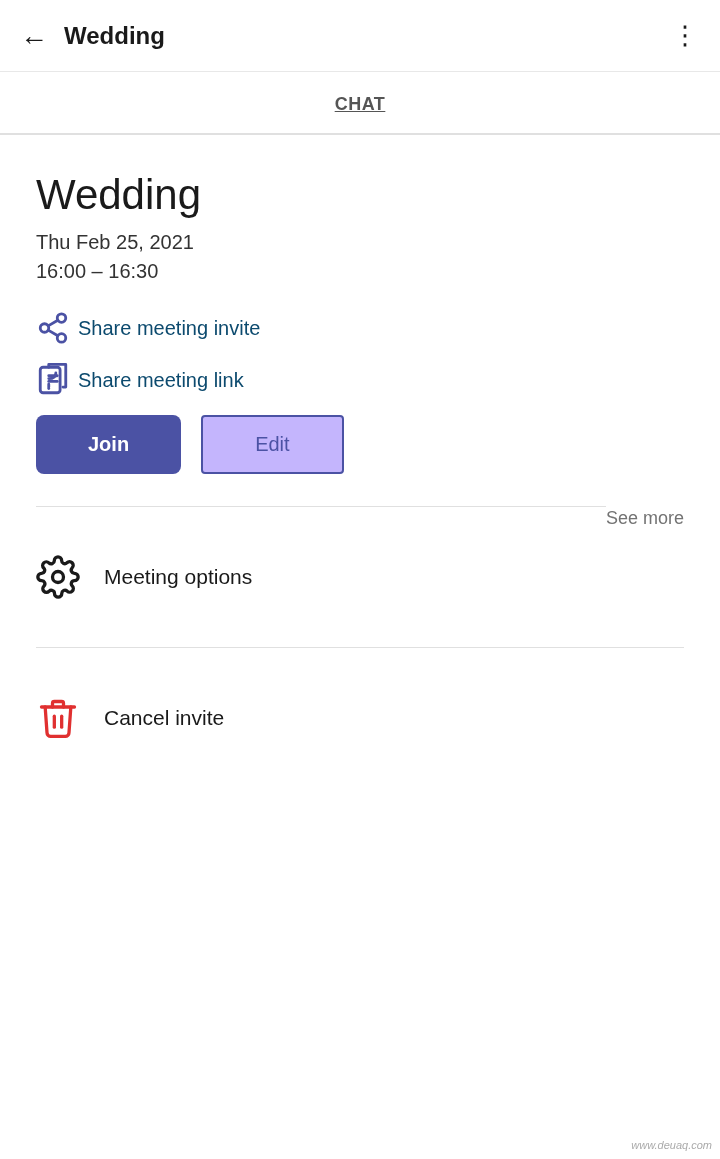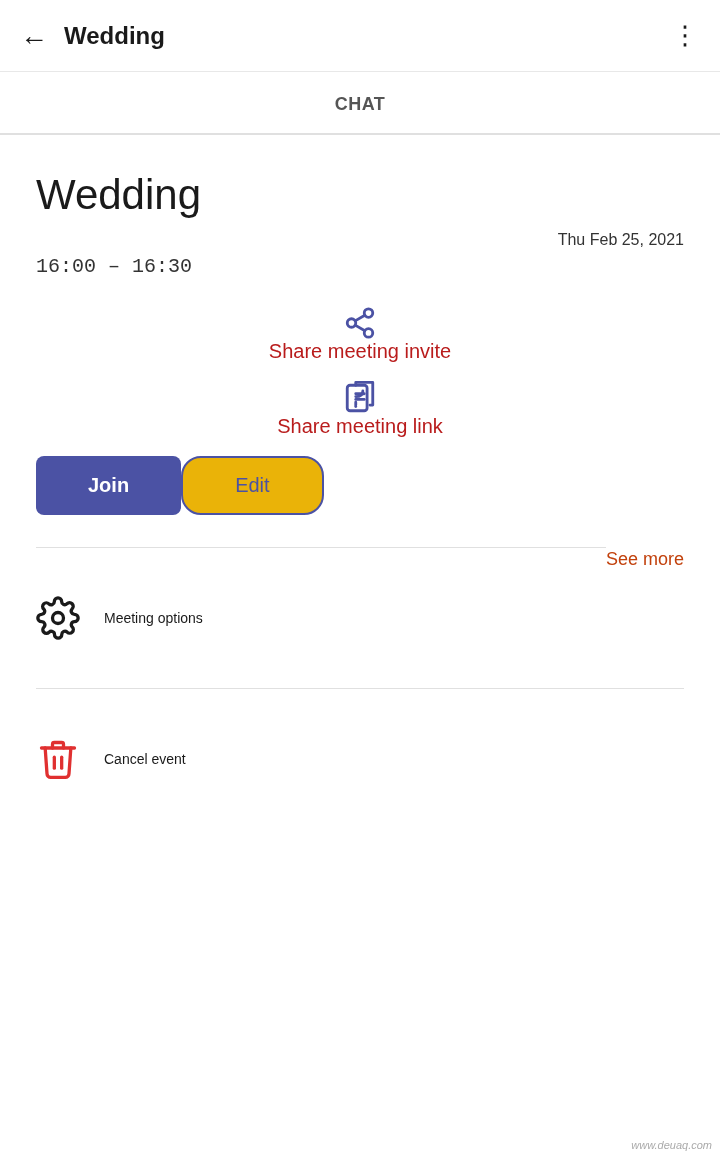--- a/index.html
+++ b/index.html
@@ -54,20 +54,21 @@
     }
     .tab {
       flex: 1;
       text-align: center;
       padding: 22px 0 18px;
       font-size: 18px;
       font-weight: 600;
       cursor: pointer;
       position: relative;
       letter-spacing: 0.5px;
+      text-decoration: underline;
     }
     .tab-chat {
       color: #555;
     }
     .tab-details {
       color: #4b52a4;
       border: 3px solid #e02020;
     }
     .tab-details::after {
       content: '';
@@ -84,105 +85,103 @@
       padding: 36px 36px 36px 36px;
     }
 
     .event-title {
       font-size: 42px;
       font-weight: 400;
       color: #1a1a1a;
       margin-bottom: 12px;
     }
     .event-date {
-      font-size: 16px;
+      font-size: 20px;
       color: #333;
       margin-bottom: 6px;
-      text-align: right;
     }
     .event-time {
       font-size: 20px;
       color: #333;
       margin-bottom: 28px;
-      font-family: Liberation Mono, monospace;
     }
 
     
     .action-link {
       display: flex;
       align-items: center;
-      gap: 0;
-      color: #b91c1c;
+      gap: 8px;
+      color: #0c4a6e;
       font-size: 20px;
       margin-bottom: 18px;
       cursor: pointer;
       text-decoration: none;
-      flex-direction: column;
     }
     .action-link .link-icon {
       width: 34px;
       height: 34px;
       flex-shrink: 0;
     }
 
     
     .buttons-row {
       display: flex;
+      gap: 20px;
       margin-top: 8px;
       margin-bottom: 32px;
     }
     .btn-join {
       background: #4b52a4;
       color: #fff;
       border: none;
       border-radius: 8px;
       padding: 16px 52px;
       font-size: 20px;
       font-weight: 600;
       cursor: pointer;
     }
     .btn-edit {
-      background: #eab308;
+      background: #c4b5fd;
       color: #4b52a4;
       border: 2px solid #4b52a4;
-      border-radius: 20px;
+      border-radius: 4px;
       padding: 16px 52px;
       font-size: 20px;
       font-weight: 500;
       cursor: pointer;
     }
 
     
     .description {
       font-size: 18px;
       color: #333;
       line-height: 1.5;
       margin-bottom: 8px;
     }
     .see-more {
-      color: #c2410c;
+      color: #737373;
       font-size: 18px;
       cursor: pointer;
       float: right;
       margin-top: 2px;
     }
 
     .divider {
       border: none;
       border-top: 1px solid #e0e0e0;
       margin: 28px 0;
     }
 
     
     .option-item {
       display: flex;
       align-items: center;
       gap: 24px;
       padding: 20px 0;
-      font-size: 14px;
+      font-size: 21px;
       color: #1a1a1a;
       cursor: pointer;
     }
     .option-icon {
       width: 44px;
       height: 44px;
       flex-shrink: 0;
     }
 
     .watermark {
@@ -260,18 +259,18 @@
   <hr class="divider">
 
   <div class="option-item">
     <svg class="option-icon" viewBox="0 0 24 24" fill="none" stroke="#e03030" stroke-width="1.8" stroke-linecap="round" stroke-linejoin="round">
       <polyline points="3 6 5 6 21 6"></polyline>
       <path d="M19 6l-1 14a2 2 0 0 1-2 2H8a2 2 0 0 1-2-2L5 6"></path>
       <path d="M10 11v6"></path>
       <path d="M14 11v6"></path>
       <path d="M9 6V4a1 1 0 0 1 1-1h4a1 1 0 0 1 1 1v2"></path>
     </svg>
-    <span>Cancel event</span>
+    <span>Cancel invite</span>
   </div>
 
 </div>
 
 <div class="watermark">www.deuaq.com</div>
 
 </body></html>

